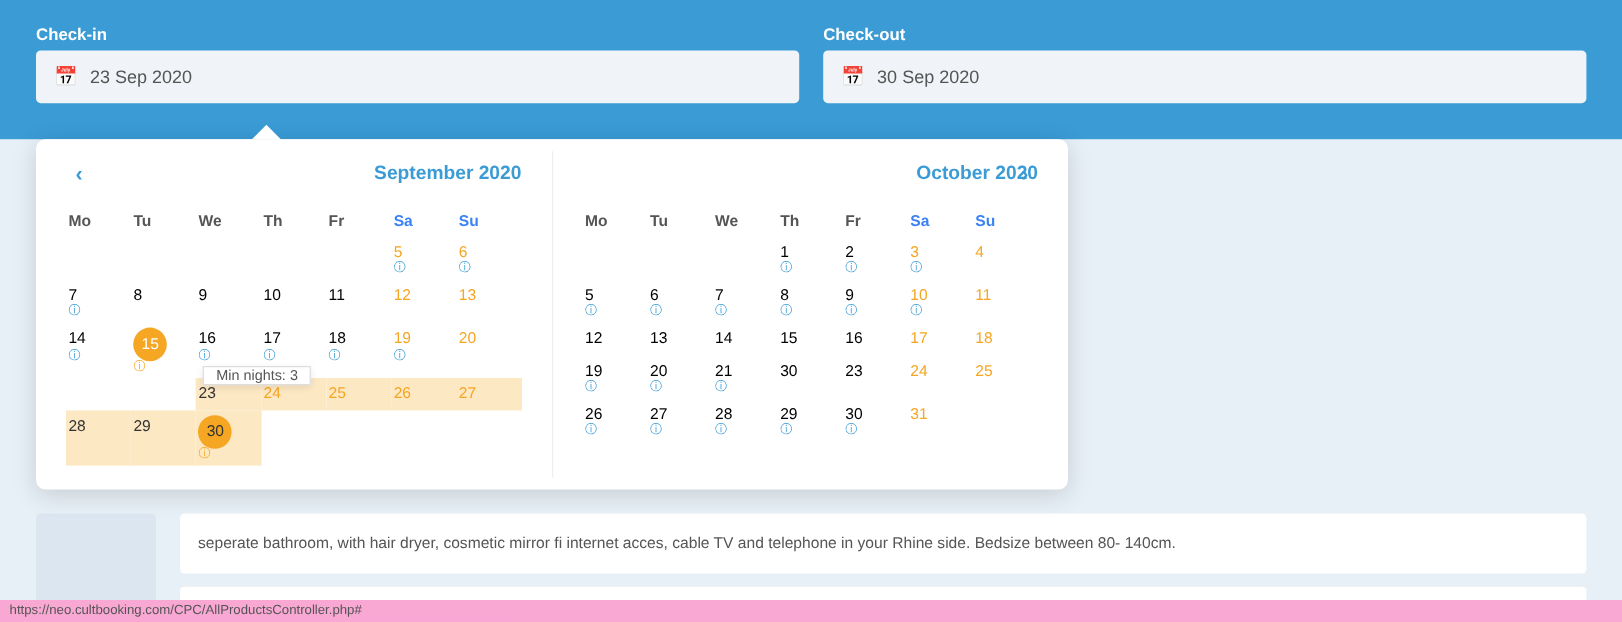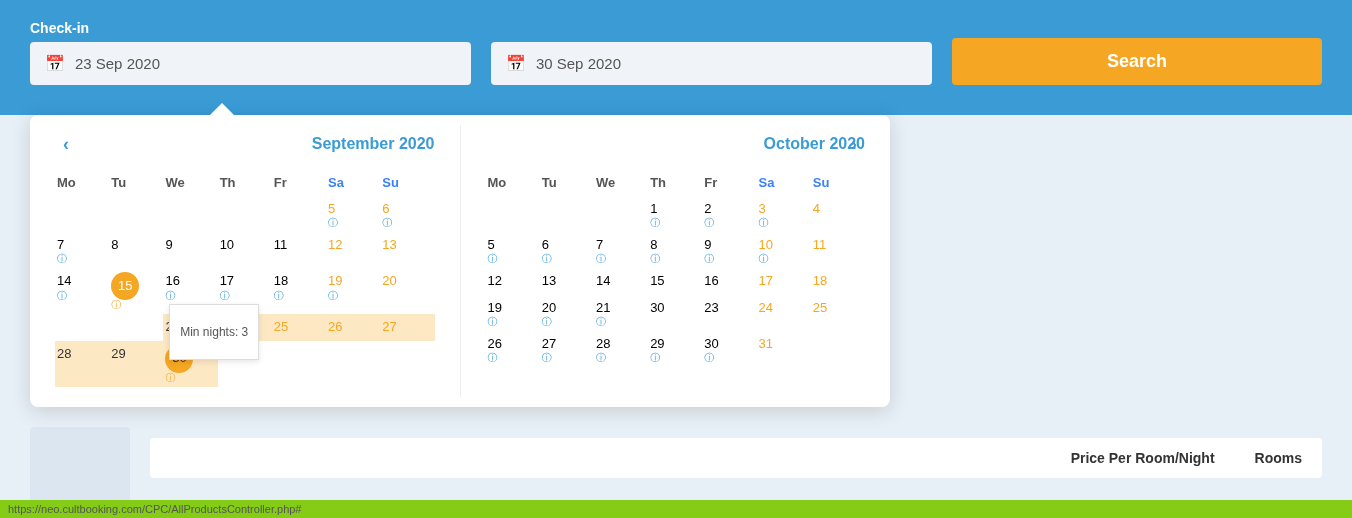--- a/index.html
+++ b/index.html
@@ -136,21 +136,21 @@
     .cal-day.weekend-day .day-num { color: #f5a623; }
     .cal-day.in-range.weekend-day .day-num { color: #f5a623; }
     .cal-day.selected-start .info-icon,
     .cal-day.selected-end .info-icon { color: #f5a623; }
 
     .min-nights-tooltip {
       position: absolute;
       background: #fff;
       border: 1px solid #ddd;
       border-radius: 0;
-      padding: 20px 10px;
+      padding: 0 10px;
       font-size: 12px;
       color: #555;
       white-space: nowrap;
       box-shadow: 0 2px 6px rgba(0,0,0,0.1);
       left: 60px;
       top: 36px;
       z-index: 10;
     }
 
     .page-content {
@@ -175,21 +175,21 @@
       padding: 12px 20px;
       background: #fff;
       border-top: 1px solid #eee;
       font-weight: bold;
       font-size: 14px;
       color: #333;
       margin-top: 10px;
       border-radius: 4px;
     }
     .status-bar {
-      background: #84cc16;
+      background: #f9a8d4;
       color: #555;
       font-size: 11px;
       padding: 3px 8px;
       position: fixed;
       bottom: 0;
       left: 0;
       right: 0;
     }
   </style>
 </head>
@@ -197,26 +197,26 @@
 
 <div class="header-bar">
   <div class="field-group">
     <label class="field-label">Check-in</label>
     <div class="date-input">
       <span class="cal-icon">📅</span>
       <span>23 Sep 2020</span>
     </div>
   </div>
   <div class="field-group">
+    <label class="field-label">Check-out</label>
     <div class="date-input">
       <span class="cal-icon">📅</span>
       <span>30 Sep 2020</span>
     </div>
   </div>
-  <button class="search-btn">Search</button>
 </div>
 
 <div class="calendar-popup">
 
   <div class="cal-panel">
     <div class="cal-header">
       <button class="cal-nav-btn left">‹</button>
       <span class="cal-month-title">September 2020</span>
     </div>
     <div class="cal-grid">
@@ -461,20 +461,21 @@
           <span class="day-num">31</span>
         </div>
       <div class="cal-day empty"></div>
     </div>
   </div>
 </div>
 
 <div class="page-content">
   <div class="sidebar"></div>
   <div class="main-content">
+    <div class="room-description">seperate bathroom, with hair dryer, cosmetic mirror fi internet acces, cable TV and telephone in your Rhine side. Bedsize between 80- 140cm.</div>
     <div class="table-footer">
       <span>Price Per Room/Night</span>
       <span>Rooms</span>
     </div>
   </div>
 </div>
 
 <div class="status-bar">
   <span>https://neo.cultbooking.com/CPC/AllProductsController.php#</span>
 </div>

